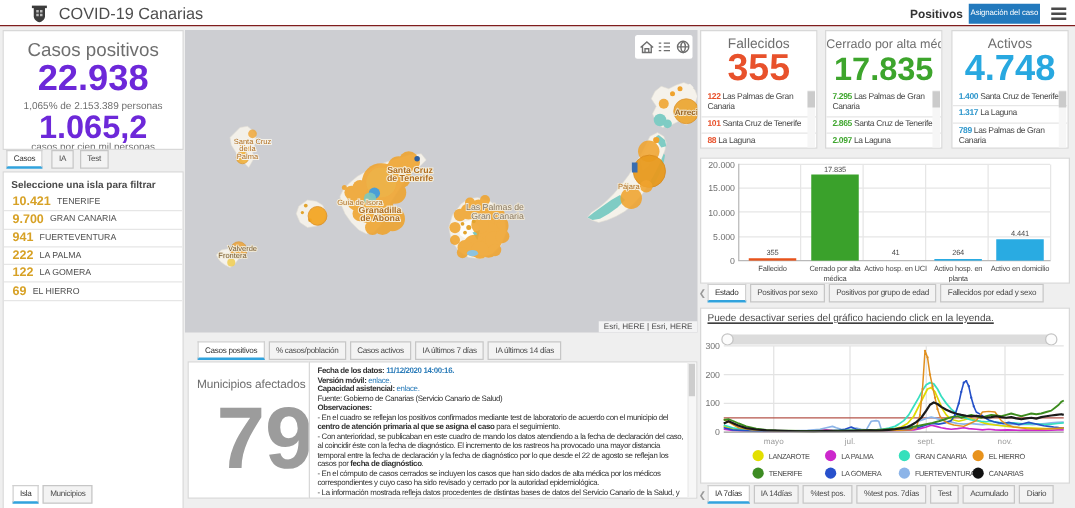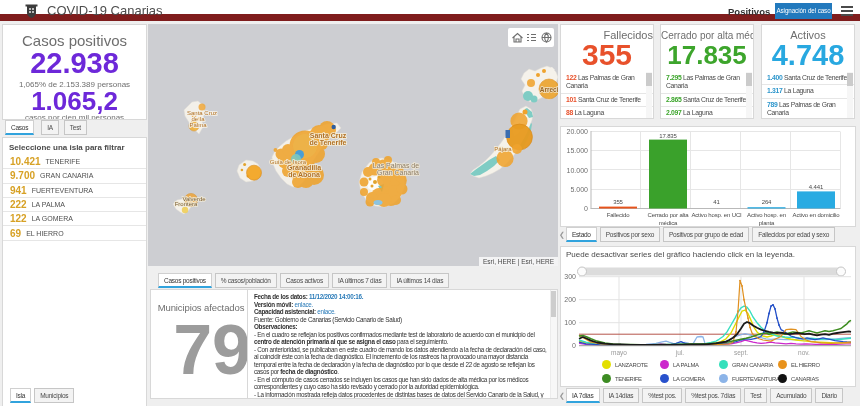--- a/index.html
+++ b/index.html
@@ -16,21 +16,21 @@
 .slist { margin-top:3px; }
 .srow { font-size:6.8px; letter-spacing:-0.3px; color:#4a4a4a; padding:2px 7px 2px 5px; border-top:1px solid #e6e6e6; line-height:8.4px; }
 .snum { font-weight:bold; }
 .sbar { position:absolute; right:1px; top:47px; width:6px; height:47px; background:#f6f6f6; }
 .sthumb { position:absolute; right:1px; top:48px; width:6px; height:13px; background:#cbcbcb; }
 .leg { position:absolute; font-size:5.9px; letter-spacing:-0.3px; color:#4a4a4a; white-space:nowrap; }
 .dot { display:inline-block; width:9px; height:9px; border-radius:50%; margin-right:4px; vertical-align:-2px; }
 </style></head>
 <body>
 
-<div style="position:absolute;left:0;top:0;width:860px;height:21px;background:#fff;border-bottom:7px solid #7f1d1d;">
+<div style="position:absolute;left:0;top:0;width:860px;height:21px;background:#fff;border-bottom:1px solid #7f1d1d;">
  <svg style="position:absolute;left:25px;top:4px;" width="13" height="14" viewBox="0 0 13 14">
   <path d="M2 2 h9 v7 c0 2.5 -2 4 -4.5 5 C4 13 2 11.5 2 9 Z" fill="#3c3c3c"></path>
   <rect x="4" y="4" width="2" height="2" fill="#bbb"></rect>
       <rect x="7" y="4" width="2" height="2" fill="#bbb"></rect>
   <rect x="4" y="7" width="2" height="2" fill="#bbb"></rect>
       <rect x="7" y="7" width="2" height="2" fill="#bbb"></rect>
   <rect x="0.5" y="0.5" width="12" height="2" fill="#3c3c3c"></rect>
  </svg>
  <div style="position:absolute;left:47px;top:3px;font-size:13px;color:#4d4d4d;">COVID-19 Canarias</div>
  <div style="position:absolute;left:728px;top:6px;font-size:9.5px;font-weight:bold;color:#333;">Positivos</div>
@@ -257,21 +257,21 @@
   <div>- En el cuadro se reflejan los positivos confirmados mediante test de laboratorio de acuerdo con el municipio del <b>centro de atención primaria al que se asigna el caso</b> para el seguimiento.</div>
   <div>- Con anterioridad, se publicaban en este cuadro de mando los datos atendiendo a la fecha de declaración del caso, al coincidir éste con la fecha de diagnóstico. El incremento de los rastreos ha provocado una mayor distancia temporal entre la fecha de declaración y la fecha de diagnóstico por lo que desde el 22 de agosto se reflejan los casos por <b>fecha de diagnóstico</b>.</div>
   <div>- En el cómputo de casos cerrados se incluyen los casos que han sido dados de alta médica por los médicos correspondientes y cuyo caso ha sido revisado y cerrado por la autoridad epidemiológica.</div>
   <div>- La información mostrada refleja datos procedentes de distintas bases de datos del Servicio Canario de la Salud, y están</div>
  </div>
  <div style="position:absolute;right:0;top:0;width:7px;height:108px;background:#f7f7f7;border-left:1px solid #ececec;"></div>
  <div style="position:absolute;right:1px;top:1px;width:5px;height:26px;background:#cdcdcd;"></div>
 </div>
 
 <div class="panel" style="left:560px;top:24px;width:94px;height:95px;">
- <div class="ttl" style="font-size:11px;margin-top:4px;text-align:right;">Fallecidos</div>
+ <div class="ttl" style="font-size:11px;margin-top:4px;">Fallecidos</div>
  <div class="num" style="font-size:30px;line-height:28px;color:#e8512b;">355</div>
  <div class="slist">
   <div class="srow" style="border-top:none;"><span class="snum" style="color:#e8512b;">122</span> Las Palmas de Gran Canaria</div>
   <div class="srow"><span class="snum" style="color:#e8512b;">101</span> Santa Cruz de Tenerife</div>
   <div class="srow"><span class="snum" style="color:#e8512b;">88</span> La Laguna</div>
  </div>
  <div class="sbar"></div>
     <div class="sthumb"></div>
 </div>
 <div class="panel" style="left:660px;top:24px;width:94px;height:95px;">
@@ -342,21 +342,21 @@
 </svg>
 </div>
 <div style="position:absolute;left:559px;top:231px;font-size:7px;color:#999;">❮</div>
 <div class="tabs" style="left:566px;top:227px;">
  <div class="tab active">Estado</div>
  <div class="tab">Positivos por sexo</div>
  <div class="tab">Positivos por grupo de edad</div>
  <div class="tab">Fallecidos por edad y sexo</div>
 </div>
 
-<div class="panel" style="left:560px;top:246px;width:296px;height:141px;">
+<div class="panel" style="left:560px;top:246px;width:296px;height:141px;text-decoration:underline;">
 <div style="font-size:8px;color:#4a4a4a;padding:3px 0 0 5px;">Puede desactivar series del gráfico haciendo click en la leyenda.</div>
 <svg width="294" height="139" viewBox="0 0 294 139" style="position:absolute;left:0;top:0;">
 <g font-family="Liberation Sans,sans-serif">
 <rect x="17" y="20.5" width="267" height="8" rx="4" fill="#dcdcdc"></rect>
 <circle cx="21" cy="24.5" r="4.5" fill="#fcfcfc" stroke="#c4c4c4"></circle>
 <circle cx="280" cy="24.5" r="4.5" fill="#fcfcfc" stroke="#c4c4c4"></circle>
 <g stroke="#e3e3e3" stroke-width="1">
 <line x1="18" y1="29.7" x2="290" y2="29.7"></line>
           <line x1="18" y1="52.7" x2="290" y2="52.7"></line>
           <line x1="18" y1="75.7" x2="290" y2="75.7"></line>

